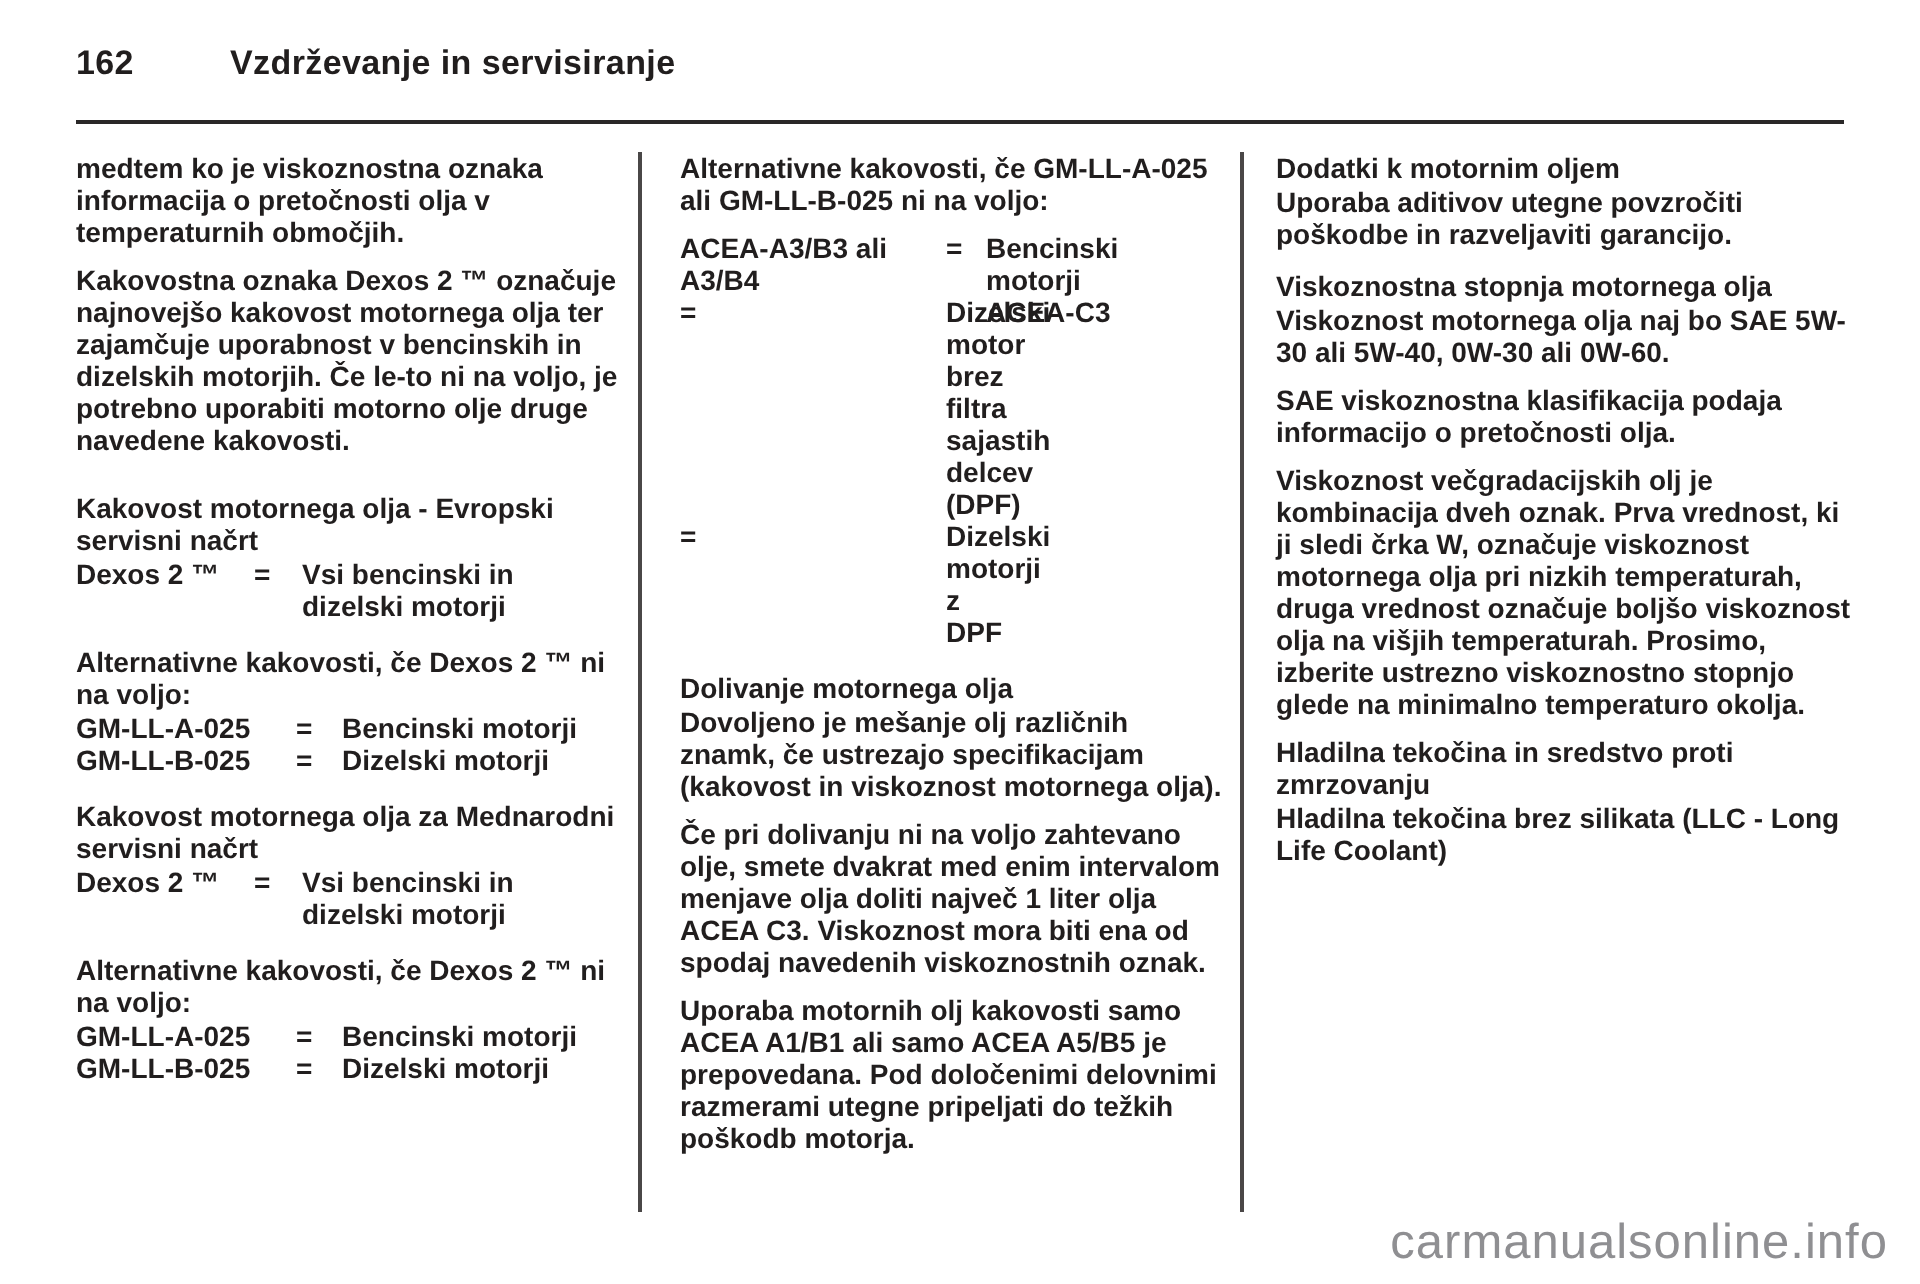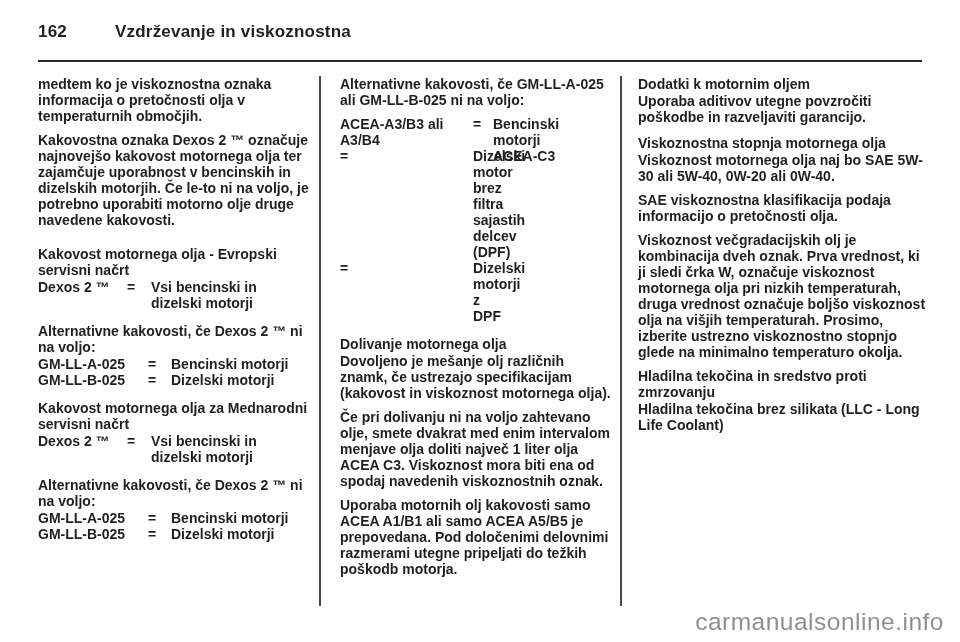--- a/index.html
+++ b/index.html
@@ -39,21 +39,21 @@
   .watermark { position:absolute; right:16px; top:608px; font-size:24.5px;
     font-weight:normal; color:#8f8f92; letter-spacing:.5px; }
 </style>
 </head>
 <body>
 
 <div class="page">
 
   <div class="header">
     <span class="page-num">162</span>
-    <span>Vzdrževanje in viskoznostna</span>
+    <span>Vzdrževanje in servisiranje</span>
   </div>
   <div class="header-rule"></div>
 
   <div class="vdiv vdiv1"></div>
   <div class="vdiv vdiv2"></div>
 
   <div class="col col1">
     <p class="body">medtem ko je viskoznostna oznaka informacija o pretočnosti olja v temperaturnih območjih.</p>
     <p class="body">Kakovostna oznaka Dexos 2 ™ označuje najnovejšo kakovost motornega olja ter zajamčuje uporabnost v bencinskih in dizelskih motorjih. Če le-to ni na voljo, je potrebno uporabiti motorno olje druge navedene kakovosti.</p>
     <div class="spacer-lg"></div>
@@ -110,21 +110,21 @@
     <p class="body">Dovoljeno je mešanje olj različnih znamk, če ustrezajo specifikacijam (kakovost in viskoznost motornega olja).</p>
     <p class="body">Če pri dolivanju ni na voljo zahtevano olje, smete dvakrat med enim intervalom menjave olja doliti največ 1 liter olja ACEA C3. Viskoznost mora biti ena od spodaj navedenih viskoznostnih oznak.</p>
     <p class="body">Uporaba motornih olj kakovosti samo ACEA A1/B1 ali samo ACEA A5/B5 je prepovedana. Pod določenimi delovnimi razmerami utegne pripeljati do težkih poškodb motorja.</p>
   </div>
 
   <div class="col col3">
     <p class="heading">Dodatki k motornim oljem</p>
     <p class="body" style="margin-bottom:10px;">Uporaba aditivov utegne povzročiti poškodbe in razveljaviti garancijo.</p>
 
     <p class="heading">Viskoznostna stopnja motornega olja</p>
-    <p class="body">Viskoznost motornega olja naj bo SAE 5W-30 ali 5W-40, 0W-20 ali 0W-40.</p>
+    <p class="body">Viskoznost motornega olja naj bo SAE 5W-30 ali 5W-40, 0W-30 ali 0W-60.</p>
     <p class="body">SAE viskoznostna klasifikacija podaja informacijo o pretočnosti olja.</p>
     <p class="body" style="margin-bottom:8px;">Viskoznost večgradacijskih olj je kombinacija dveh oznak. Prva vrednost, ki ji sledi črka W, označuje viskoznost motornega olja pri nizkih temperaturah, druga vrednost označuje boljšo viskoznost olja na višjih temperaturah. Prosimo, izberite ustrezno viskoznostno stopnjo glede na minimalno temperaturo okolja.</p>
 
 
     <p class="heading">Hladilna tekočina in sredstvo proti zmrzovanju</p>
     <p class="body">Hladilna tekočina brez silikata (LLC - Long Life Coolant)</p>
   </div>
 
   <div class="watermark">carmanualsonline.info</div>
 </div>

